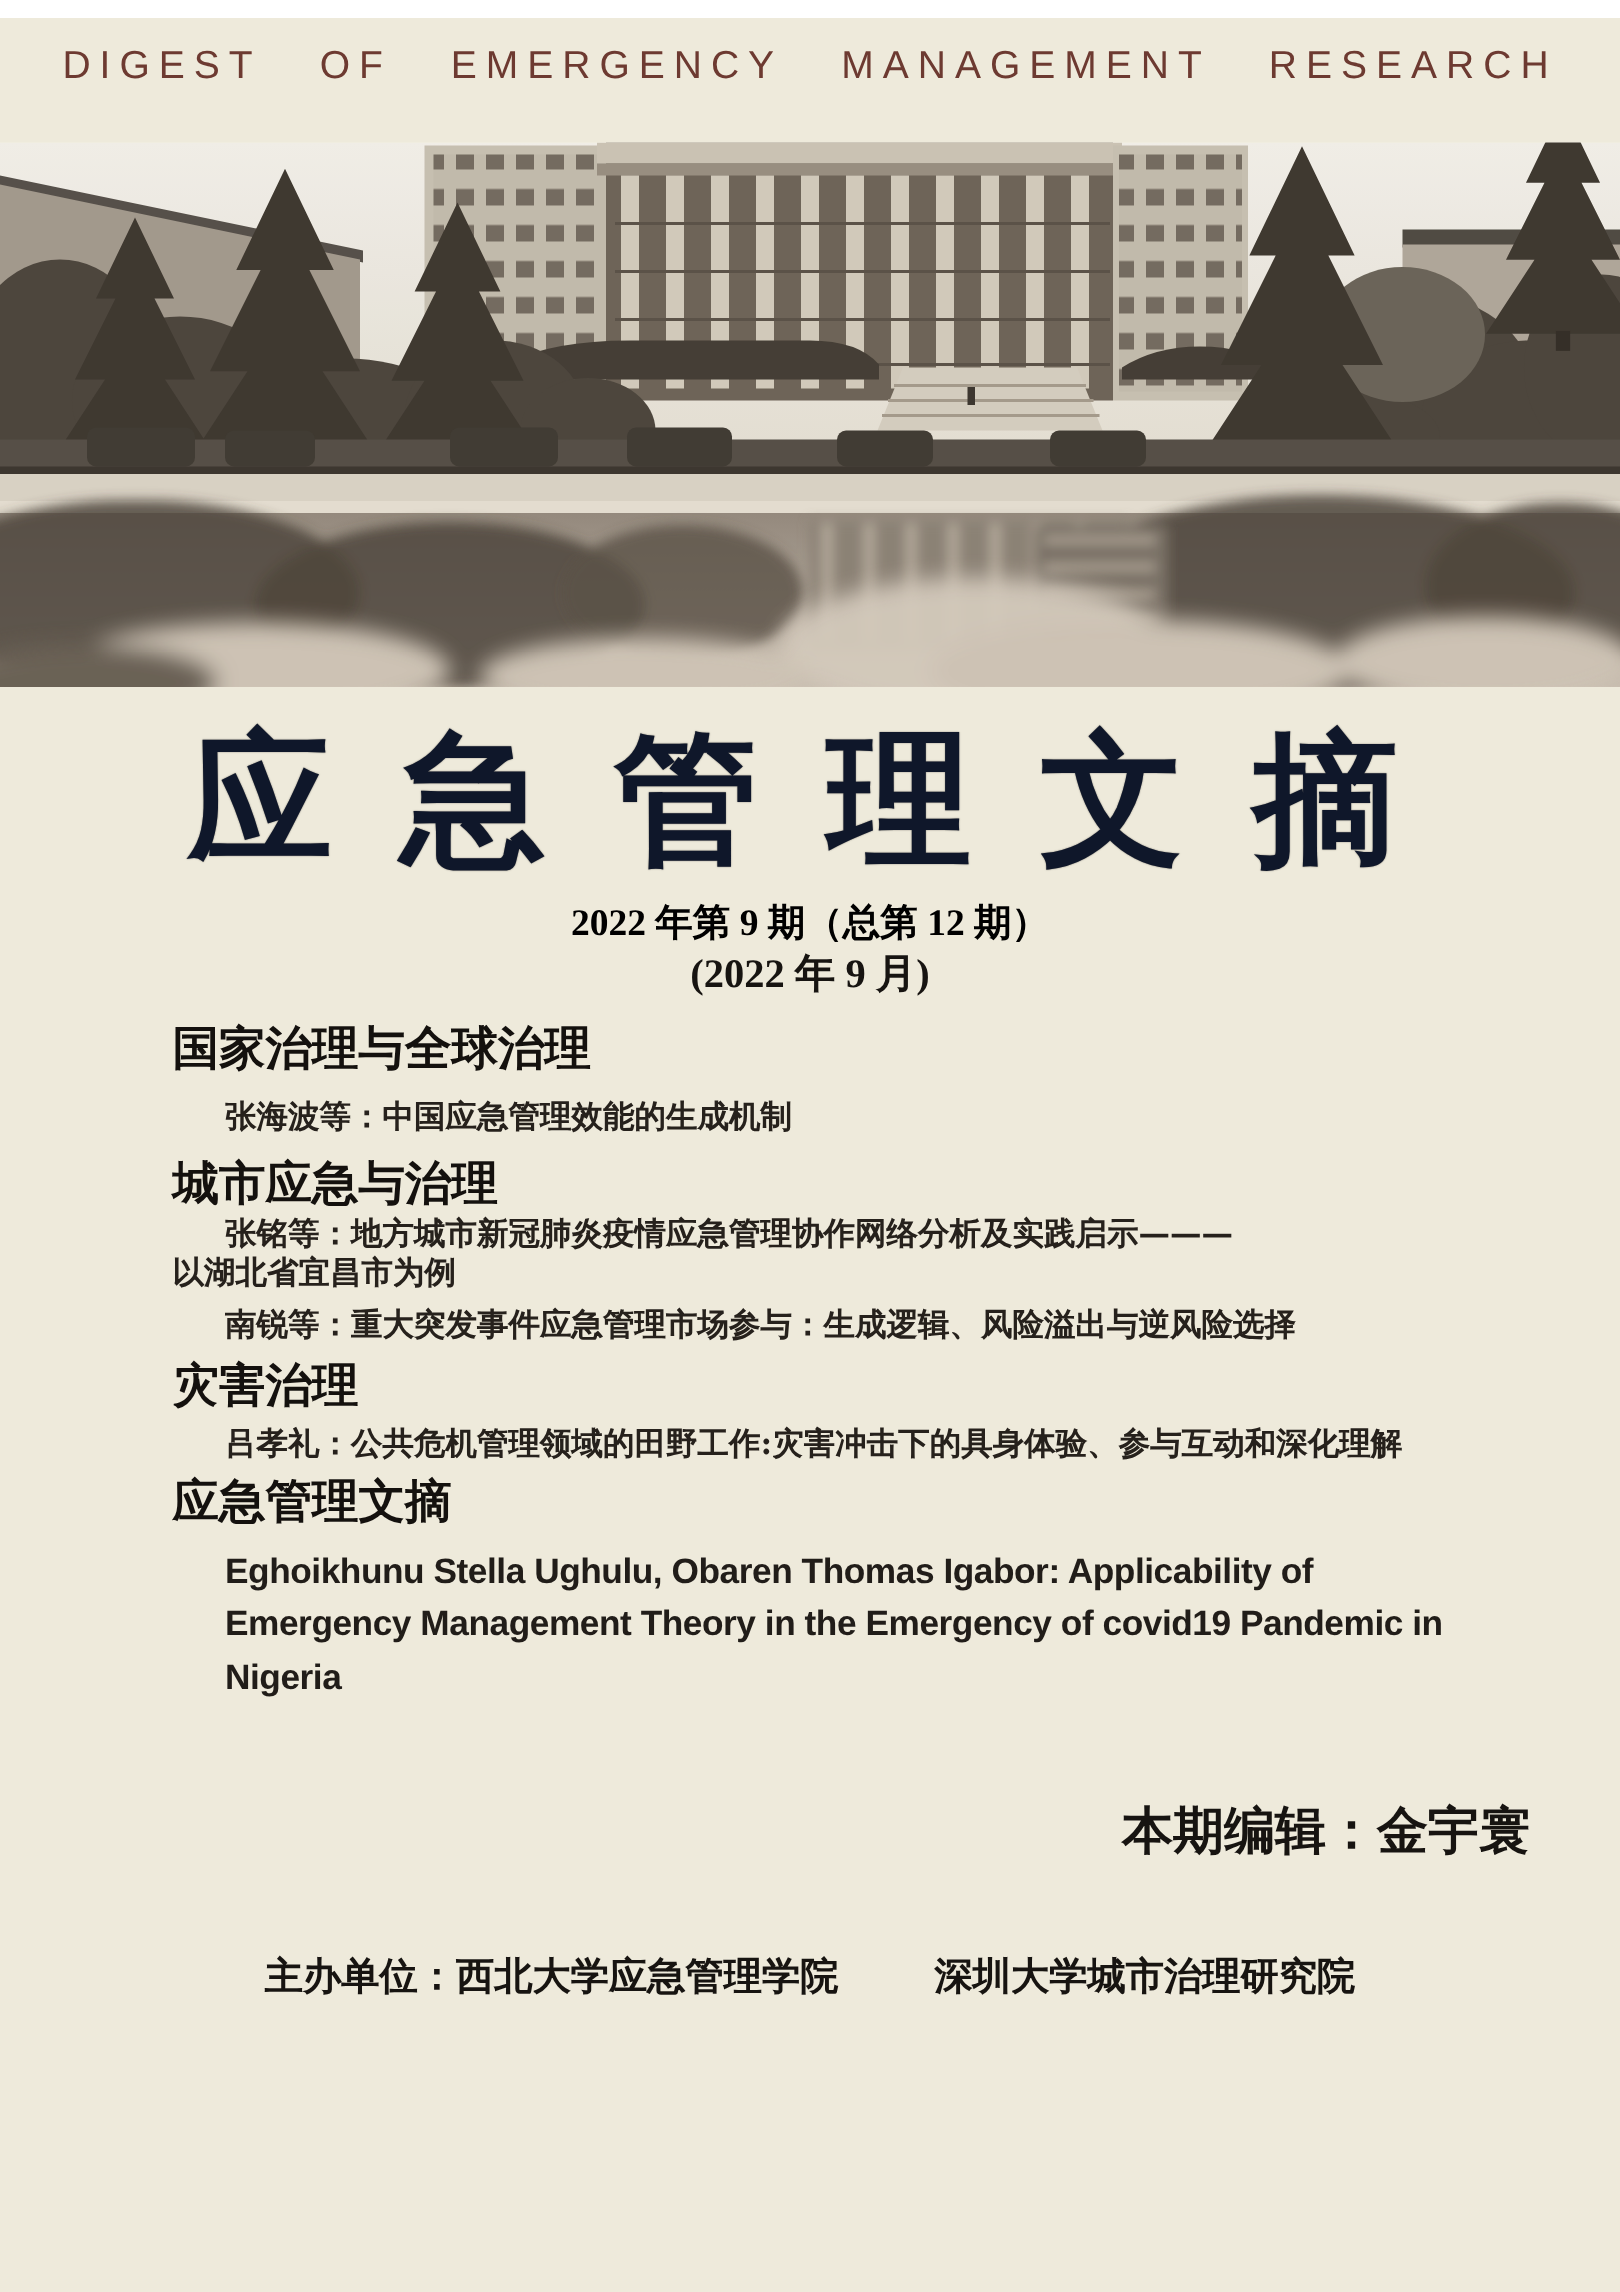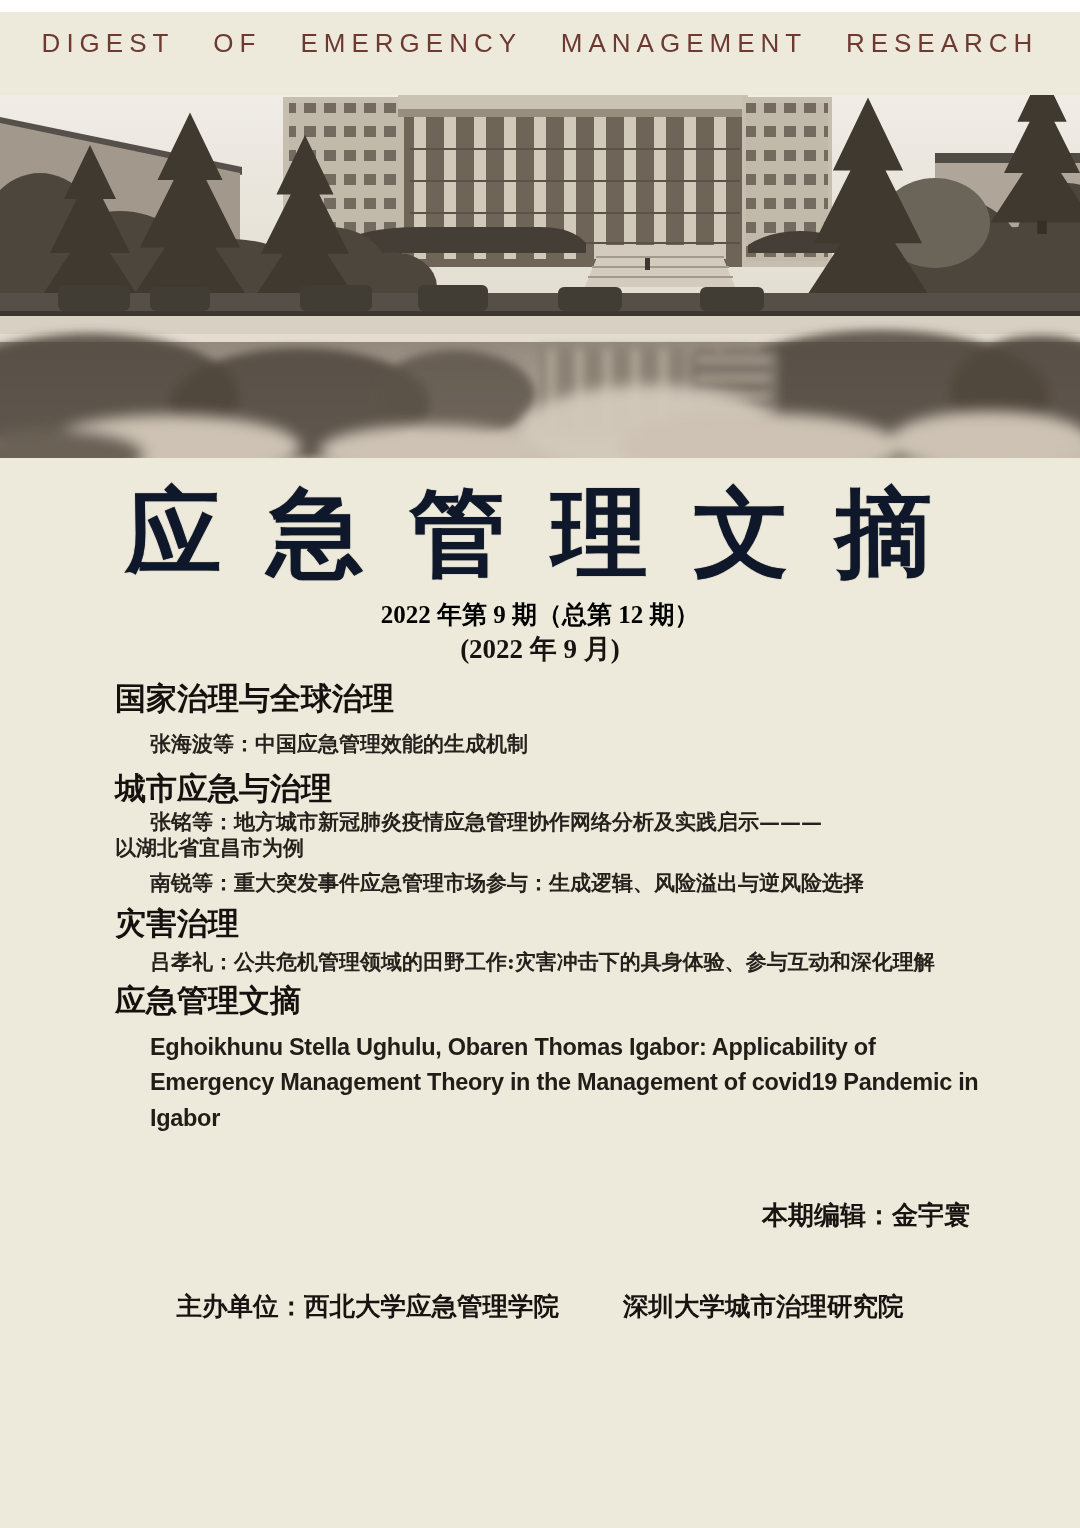--- a/index.html
+++ b/index.html
@@ -45,22 +45,22 @@
   .toc-item.mt5{margin-top:5px;}
   .toc-item.mt8{margin-top:8px;}
   .toc-item.mt10{margin-top:10px;}
   .toc-item.continuation{margin-left:0;}
   .toc-item.english{
     margin-top:14px;font-family:"Liberation Sans",sans-serif;
     font-size:23.5px;letter-spacing:-0.3px;line-height:1.5;max-width:880px;
     color:#211d19;
   }
   .editor-line{
-    margin-top:62px;text-align:right;padding-right:110px;
-    font-size:26px;font-weight:bold;color:#171411;margin-left:44px;
+    margin-top:62px;text-align:right;padding-right:60px;
+    font-size:34px;font-weight:bold;color:#171411;margin-left:44px;
   }
   .footer-line{
     margin-top:56px;text-align:center;font-size:25.5px;font-weight:bold;color:#171411;
   }
   .footer-line .gap{display:inline-block;width:64px;}
 </style>
 </head>
 <body>
 
 <div class="page">
@@ -228,21 +228,21 @@
     <h2 class="toc-heading h2">城市应急与治理</h2>
     <p class="toc-item mt5">张铭等：地方城市新冠肺炎疫情应急管理协作网络分析及实践启示———</p>
     <p class="toc-item continuation">以湖北省宜昌市为例</p>
 
     <p class="toc-item mt8">南锐等：重大突发事件应急管理市场参与：生成逻辑、风险溢出与逆风险选择</p>
 
     <h2 class="toc-heading h4">灾害治理</h2>
     <p class="toc-item mt10">吕孝礼：公共危机管理领域的田野工作:灾害冲击下的具身体验、参与互动和深化理解</p>
 
     <h2 class="toc-heading h5">应急管理文摘</h2>
-    <p class="toc-item english">Eghoikhunu Stella Ughulu, Obaren Thomas Igabor: Applicability of Emergency Management Theory in the Management of covid19 Pandemic in Igabor</p>
+    <p class="toc-item english">Eghoikhunu Stella Ughulu, Obaren Thomas Igabor: Applicability of Emergency Management Theory in the Emergency of covid19 Pandemic in Nigeria</p>
 
   </div>
 
   <div class="editor-line">本期编辑：金宇寰</div>
 
   <div class="footer-line">
     <span>主办单位：西北大学应急管理学院</span><span class="gap"></span><span>深圳大学城市治理研究院</span>
   </div>
 
 </div>

